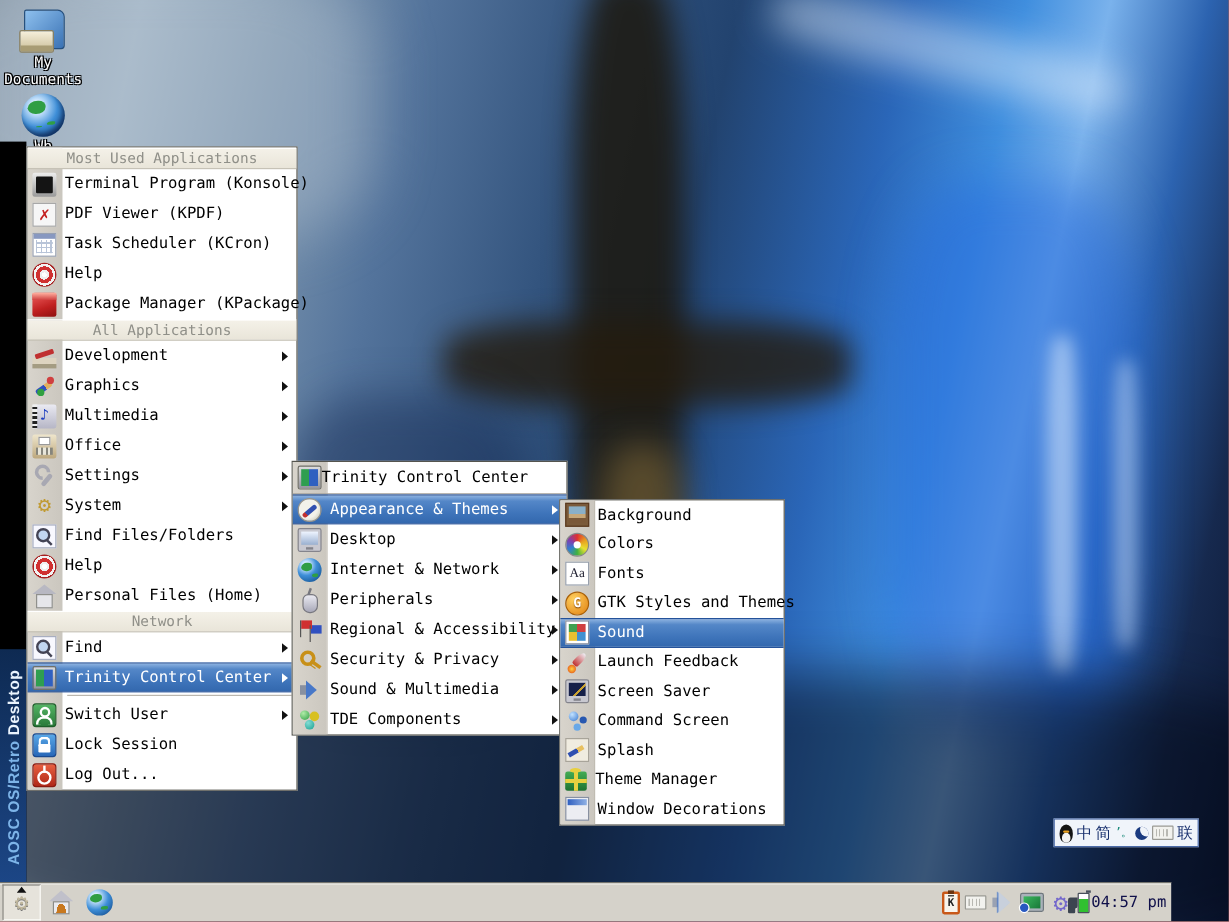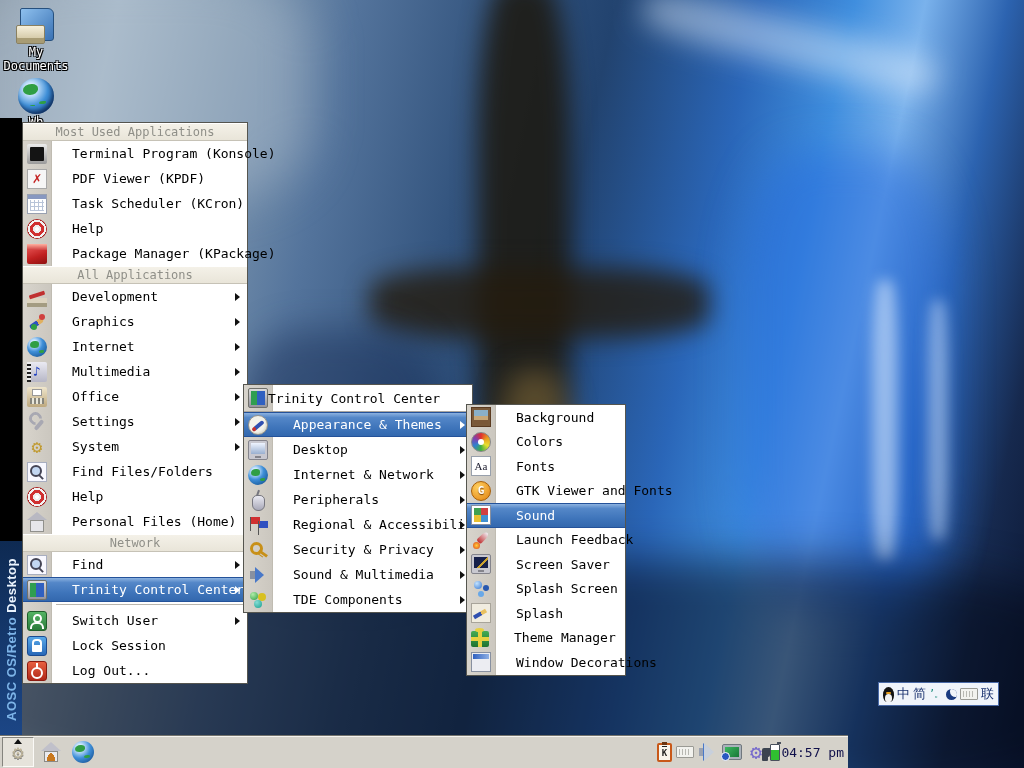--- a/index.html
+++ b/index.html
@@ -47,37 +47,37 @@
   #brand-text .br{font-weight:bold;color:#eaf4fe}
 
   
   .menu{position:absolute;background:#fff;border:1px solid #55554f;box-sizing:border-box;z-index:10}
   .menu::before{content:"";position:absolute;left:0;top:0;bottom:0;width:28px;
     background:linear-gradient(90deg,#d8d4cc,#cbc7bf);border-right:1px solid #c0bcb2}
   .mh{position:relative;height:18px;display:flex;align-items:center;justify-content:center;
     background:linear-gradient(#f4f1e8,#e9e5d9);border-top:1px solid #fff;border-bottom:1px solid #c6c2b6;
     box-sizing:border-box;font-size:12px;color:#8f8f88}
   .mi{position:relative;height:25px;display:flex;align-items:center;font-size:13px;color:#000;cursor:default}
-  .mi .lbl{margin-left:25px;white-space:nowrap}
+  .mi .lbl{margin-left:7px;white-space:nowrap}
   .mi.hl{background:linear-gradient(180deg,#8cb2e0 0%,#5487c8 20%,#3e74ba 65%,#3368ae 100%);
     border-top:1px solid #24529a;border-bottom:1px solid #24529a;box-sizing:border-box}
   .mi.hl .lbl{color:#fff}
   .ic{width:20px;height:20px;margin-left:4px;position:relative;flex:none;
     display:flex;align-items:center;justify-content:center}
   .arr{position:absolute;right:7px;top:50%;transform:translateY(-50%);width:0;height:0;
     border-left:5px solid #111;border-top:4px solid transparent;border-bottom:4px solid transparent}
   .mi.hl .arr{border-left-color:#fff}
   .msep{position:relative;height:6px}
   .msep::after{content:"";position:absolute;left:33px;right:2px;top:2px;height:1px;
     background:#bab6ae;box-shadow:0 1px 0 #fff}
   .mtitle{position:relative;height:26px;display:flex;align-items:center;font-size:13px;color:#000;
     border-bottom:1px solid #aaa69e}
   #kmenu{left:22px;top:122px;width:226px}
   #menu2{left:243px;top:384px;width:230px;z-index:11}
-  #menu3{left:466px;top:404px;width:160px;z-index:12}
+  #menu3{left:466px;top:416px;width:188px;z-index:12}
   #menu3 .mi{height:24.5px}
 
   
   [data-icon=konsole-icon]{background:linear-gradient(#ececec,#9a9a9a);border-radius:2px}
   [data-icon=konsole-icon]::after{content:"";position:absolute;inset:3px;background:#141414;border-radius:1px}
   [data-icon=kpdf-icon]{background:#f6f6f6;border:1px solid #a8a8a8;box-sizing:border-box}
   [data-icon=kpdf-icon]::after{content:"✗";color:#c42020;font-weight:bold;font-size:15px;line-height:1}
   [data-icon=kcron-icon]{background:#fff;border:1px solid #98a0b0;box-sizing:border-box}
   [data-icon=kcron-icon]::before{content:"";position:absolute;top:0;left:0;right:0;height:4px;background:#8898c0}
   [data-icon=kcron-icon]::after{content:"";position:absolute;inset:5px 2px 2px;
@@ -212,21 +212,21 @@
   [data-icon=theme-icon]::after{content:"";position:absolute;inset:0;
     background:linear-gradient(90deg,transparent 0 40%,#e8d040 40% 60%,transparent 60%),
                linear-gradient(0deg,transparent 0 40%,#e8d040 40% 60%,transparent 60%)}
   [data-icon=theme-icon]::before{content:"";position:absolute;width:9px;height:4px;background:#e8d040;
     border-radius:50%;top:-3px;left:4px}
   [data-icon=windowdeco-icon]{background:#ecedf2;border:1px solid #8890a0;box-sizing:border-box}
   [data-icon=windowdeco-icon]::after{content:"";position:absolute;top:1px;left:1px;right:1px;height:5px;
     background:linear-gradient(90deg,#3060c0,#8fb0e4)}
 
   
-  #taskbar{position:absolute;left:0;bottom:0;width:848px;height:32px;background:#d5d2ca;
+  #taskbar{position:absolute;left:0;bottom:0;width:976px;height:32px;background:#d5d2ca;
     border-top:1px solid #73736d;box-shadow:inset 0 1px 0 #f5f3ee;z-index:20;display:flex;align-items:center}
   .tb-btn{width:30px;height:28px;margin-left:2px;display:flex;align-items:center;justify-content:center;
     position:relative}
   .tb-btn.pressed{background:#e6e3db;border:1px solid;border-color:#85847e #fbfaf7 #fbfaf7 #85847e}
   .kicon{position:relative;width:22px;height:22px;display:flex;align-items:center;justify-content:center}
   .kicon::after{content:"⚙";font-size:19px;color:#bfb69c;text-shadow:0 1px 0 #777}
   .kicon::before{content:"";position:absolute;top:-2px;left:7px;width:0;height:0;
     border-left:4px solid transparent;border-right:4px solid transparent;border-bottom:5px solid #111;z-index:1}
   .hicon{position:relative;width:22px;height:20px}
   .hicon::before{content:"";position:absolute;top:0;left:1px;width:0;height:0;
@@ -340,25 +340,20 @@
         <span class="ic" data-icon="development-icon"></span>
         <span class="lbl">Development</span>
         <span class="arr"></span>
       </div>
       <div class="mi">
         <span class="ic" data-icon="graphics-icon"></span>
         <span class="lbl">Graphics</span>
         <span class="arr"></span>
       </div>
       <div class="mi">
-        <span class="ic" data-icon="internet-icon"></span>
-        <span class="lbl">Internet</span>
-        <span class="arr"></span>
-      </div>
-      <div class="mi">
         <span class="ic" data-icon="multimedia-icon"></span>
         <span class="lbl">Multimedia</span>
         <span class="arr"></span>
       </div>
       <div class="mi">
         <span class="ic" data-icon="office-icon"></span>
         <span class="lbl">Office</span>
         <span class="arr"></span>
       </div>
       <div class="mi">
@@ -463,37 +458,37 @@
       <div class="mi">
         <span class="ic" data-icon="colors-icon"></span>
         <span class="lbl">Colors</span>
       </div>
       <div class="mi">
         <span class="ic" data-icon="fonts-icon"></span>
         <span class="lbl">Fonts</span>
       </div>
       <div class="mi">
         <span class="ic" data-icon="gtk-icon"></span>
-        <span class="lbl">GTK Viewer and Fonts</span>
+        <span class="lbl">GTK Styles and Themes</span>
       </div>
       <div class="mi hl">
         <span class="ic" data-icon="icons-icon"></span>
         <span class="lbl">Sound</span>
       </div>
       <div class="mi">
         <span class="ic" data-icon="launch-icon"></span>
         <span class="lbl">Launch Feedback</span>
       </div>
       <div class="mi">
         <span class="ic" data-icon="screensaver-icon"></span>
         <span class="lbl">Screen Saver</span>
       </div>
       <div class="mi">
         <span class="ic" data-icon="splash-icon"></span>
-        <span class="lbl">Splash Screen</span>
+        <span class="lbl">Command Screen</span>
       </div>
       <div class="mi">
         <span class="ic" data-icon="style-icon"></span>
         <span class="lbl">Splash</span>
       </div>
       <div class="mi">
         <span class="ic" data-icon="theme-icon"></span>
         <span class="lbl">Theme Manager</span>
       </div>
       <div class="mi">

